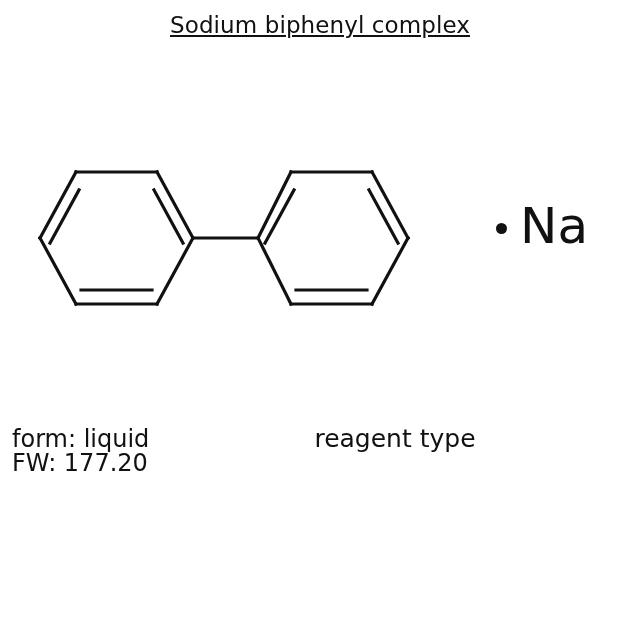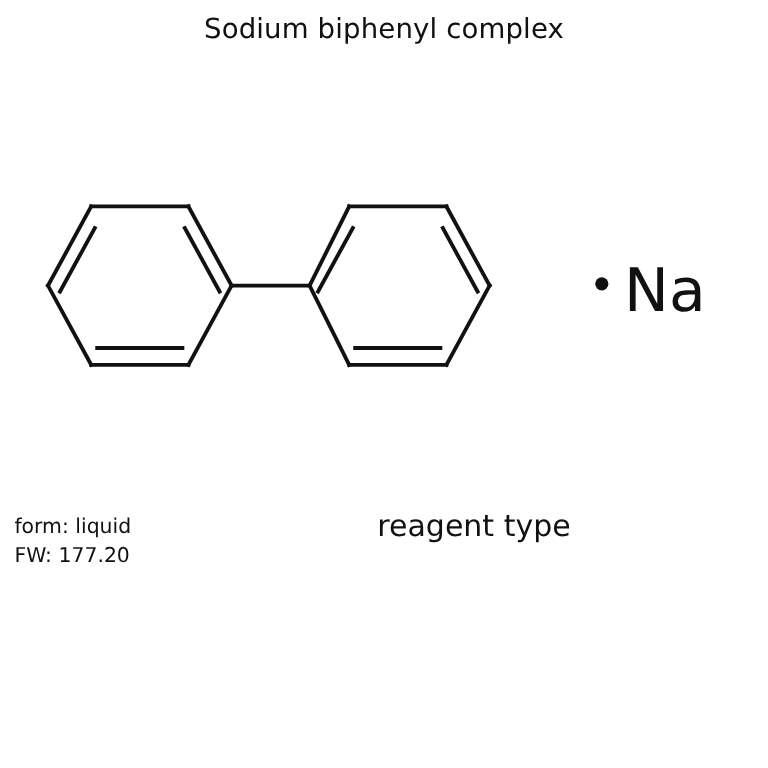--- a/index.html
+++ b/index.html
@@ -23,20 +23,21 @@
     position: absolute;
     left: 0;
     top: 11px;
     width: 640px;
     text-align: center;
     font-size: 23px;
     line-height: 28px;
     letter-spacing: 0.1px;
     color: #111111;
     white-space: nowrap;
+    text-decoration: underline;
   }
   #structure {
     position: absolute;
     left: 0;
     top: 0;
     width: 640px;
     height: 640px;
   }
   #sodium-group {
     position: absolute;
@@ -51,27 +52,26 @@
     height: 11px;
     border-radius: 50%;
     background: #111111;
     margin-top: 4px;
   }
   #sodium-label {
     font-size: 50px;
     line-height: 52px;
     color: #111111;
     white-space: nowrap;
-    margin-top: 16px;
   }
   #form-block {
     position: absolute;
     left: 12px;
     top: 427px;
-    font-size: 17px;
+    font-size: 24px;
     line-height: 24px;
     color: #111111;
     white-space: nowrap;
   }
   #reagent-block {
     position: absolute;
     left: 275px;
     top: 427px;
     width: 240px;
     text-align: center;

